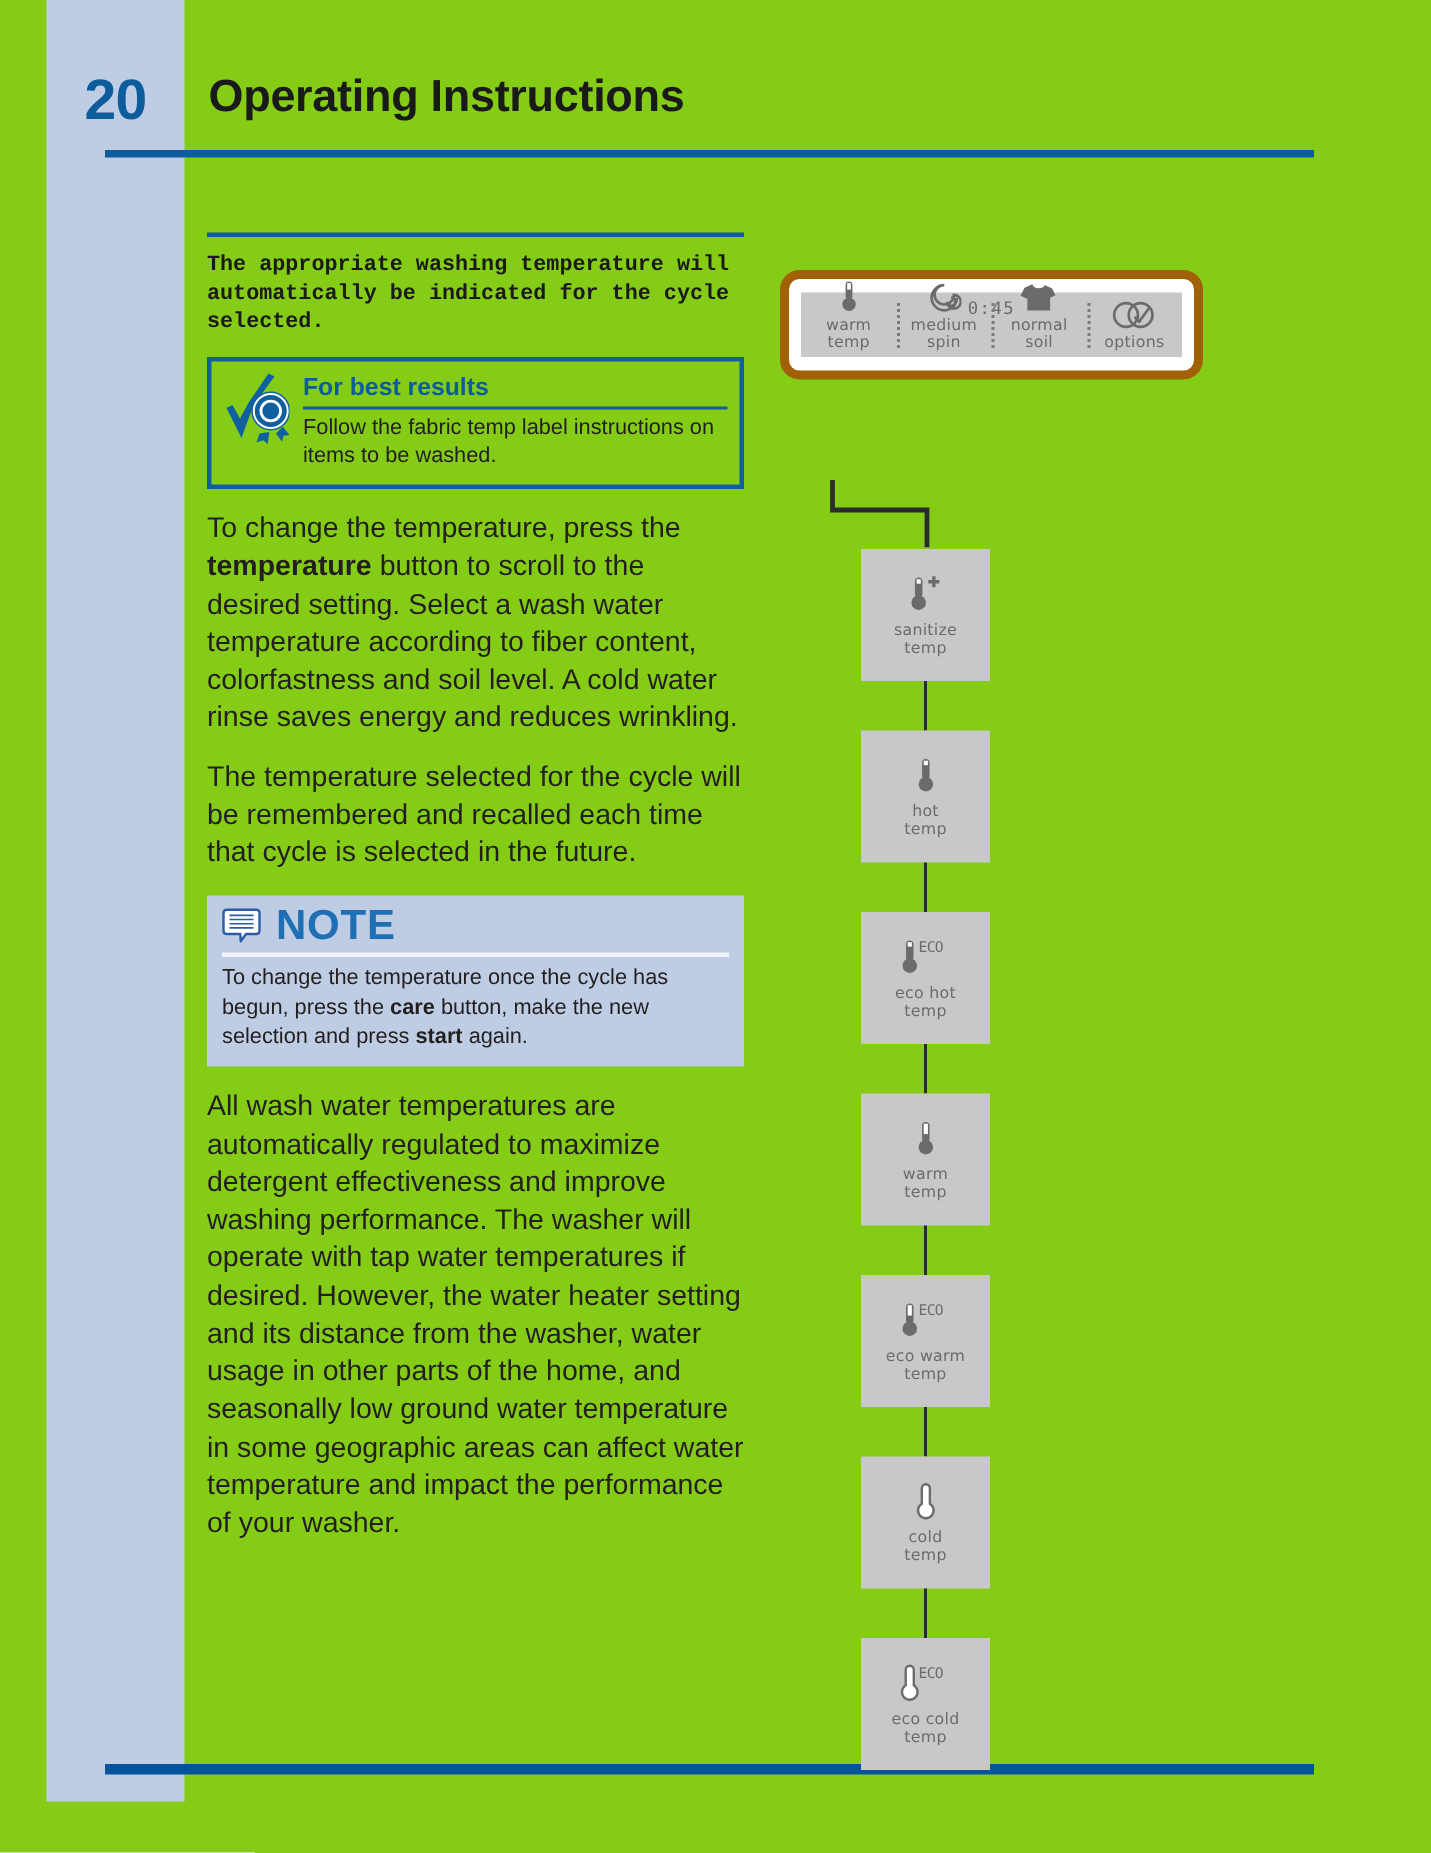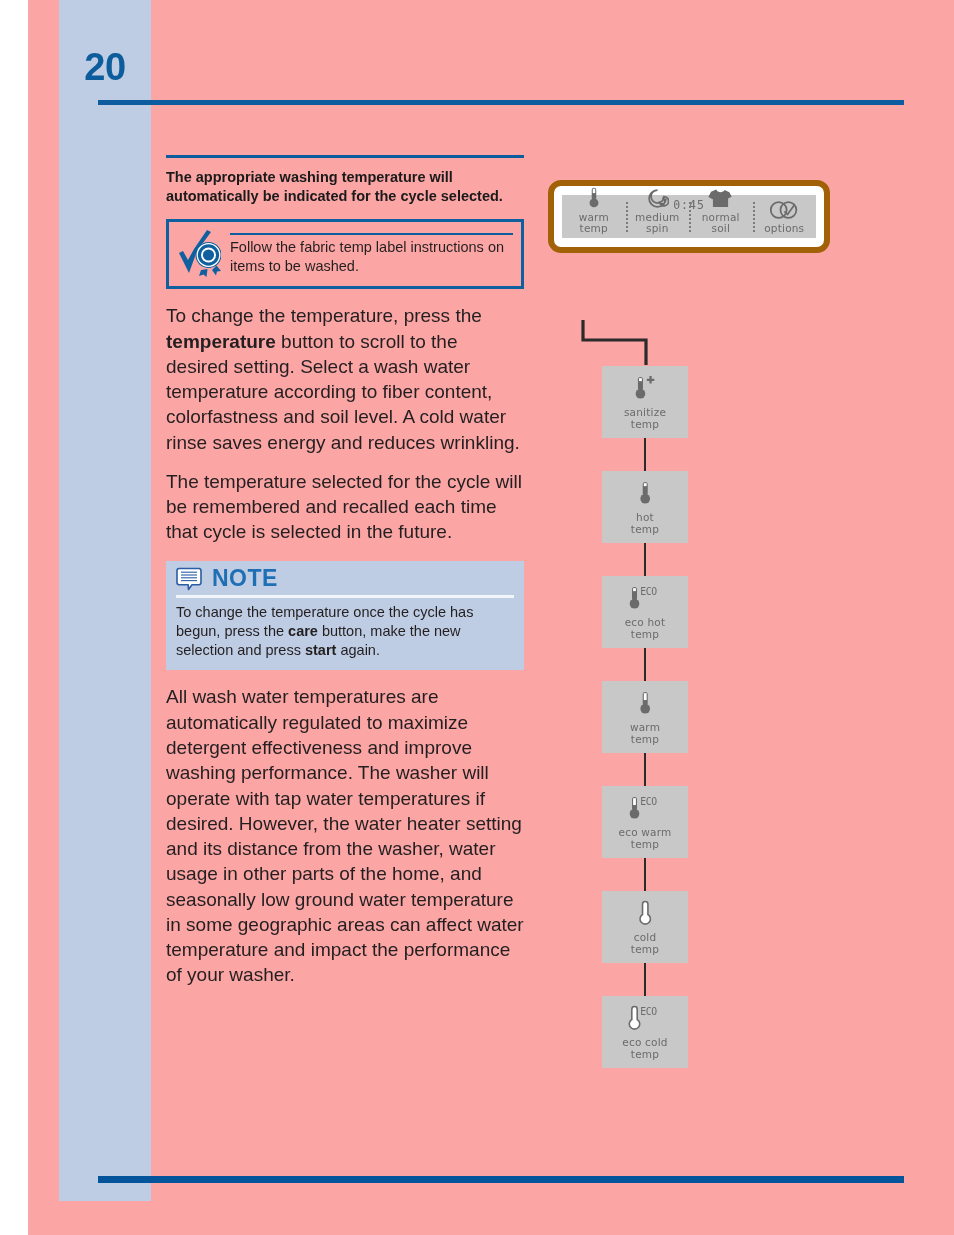--- a/index.html
+++ b/index.html
@@ -12,23 +12,22 @@
     height: 1235px;
     position: relative;
     font-family: "Liberation Sans", sans-serif;
     -webkit-font-smoothing: antialiased;
   }
 
   
   #page {
     position: absolute;
     inset: 0;
-    background: #fca5a5;
+    background: #84cc16;
     overflow: hidden;
-    margin-left: 28px;
   }
   .side-strip {
     position: absolute;
     left: 31px;
     top: 0;
     width: 92px;
     height: 1201px;
     background: #bfcde4;
   }
   .page-number {
@@ -88,20 +87,21 @@
     width: 100%;
     height: 3px;
     background: #0e5ca0;
   }
   p.lead {
     margin: 10px 0 0 0;
     font-size: 14.5px;
     font-weight: bold;
     line-height: 1.32;
     color: #1a1a1a;
+    font-family: Liberation Mono, monospace;
   }
   p.body {
     margin: 14px 0 0 0;
     font-size: 19px;
     line-height: 1.33;
     color: #231f20;
   }
   p.body b { font-weight: bold; }
 
   
@@ -138,21 +138,21 @@
     background: #bfcde4;
     padding: 6px 10px 10px 10px;
   }
   .note-head {
     display: flex;
     align-items: center;
     gap: 10px;
   }
   .note-icon { width: 26px; height: 24px; flex: 0 0 auto; }
   .note-title {
-    font-size: 23px;
+    font-size: 28px;
     font-weight: bold;
     color: #1f6fb4;
     letter-spacing: 0.5px;
     line-height: 1;
     text-align: right;
   }
   .note-rule {
     margin: 4px 0 5px 0;
     height: 3px;
     background: #f1f4f9;
@@ -299,21 +299,21 @@
   .flow {
     position: absolute;
     left: 54px;
     top: 186px;
     display: flex;
     flex-direction: column;
     align-items: center;
   }
   .flow-tile {
     width: 86px;
-    height: 72px;
+    height: 88px;
     background: #c8c8c8;
     display: flex;
     flex-direction: column;
     align-items: center;
     justify-content: center;
   }
   .tile-icon {
     height: 30px;
     display: flex;
     align-items: center;
@@ -334,20 +334,21 @@
     background: #2b2b2b;
   }
 </style>
 </head>
 <body>
 
 <div id="page">
 
   <div class="side-strip"></div>
   <div class="page-number">20</div>
+  <div class="page-title">Operating Instructions</div>
   <div class="rule-top"></div>
   <div class="rule-bottom"></div>
 
   <div class="left-col">
 
     <div class="head-rule"></div>
 
     <p class="lead">The appropriate washing temperature will automatically be indicated for the cycle selected.</p>
 
     <div class="tip-box">
@@ -360,20 +361,21 @@
           </g>
           <circle cx="31.5" cy="26" r="13" fill="#10609f"></circle>
           <g stroke="#ffffff" stroke-width="1.3">
             <circle cx="31.5" cy="26" r="11.3" fill="none"></circle>
           </g>
           <circle cx="31.5" cy="26" r="7.5" fill="#ffffff"></circle>
           <circle cx="31.5" cy="26" r="5.6" fill="#10609f"></circle>
         </svg>
       </div>
       <div class="tip-body">
+        <div class="tip-title">For best results</div>
         <div class="tip-rule"></div>
         <div class="tip-text">Follow the fabric temp label instructions on items to be washed.</div>
       </div>
     </div>
 
     <p class="body">To change the temperature, press the <b>temperature</b> button to scroll to the desired setting. Select a wash water temperature according to fiber content, colorfastness and soil level. A cold water rinse saves energy and reduces wrinkling.</p>
     <p class="body">The temperature selected for the cycle will be remembered and recalled each time that cycle is selected in the future.</p>
 
     <div class="note-box">
       <div class="note-head">

